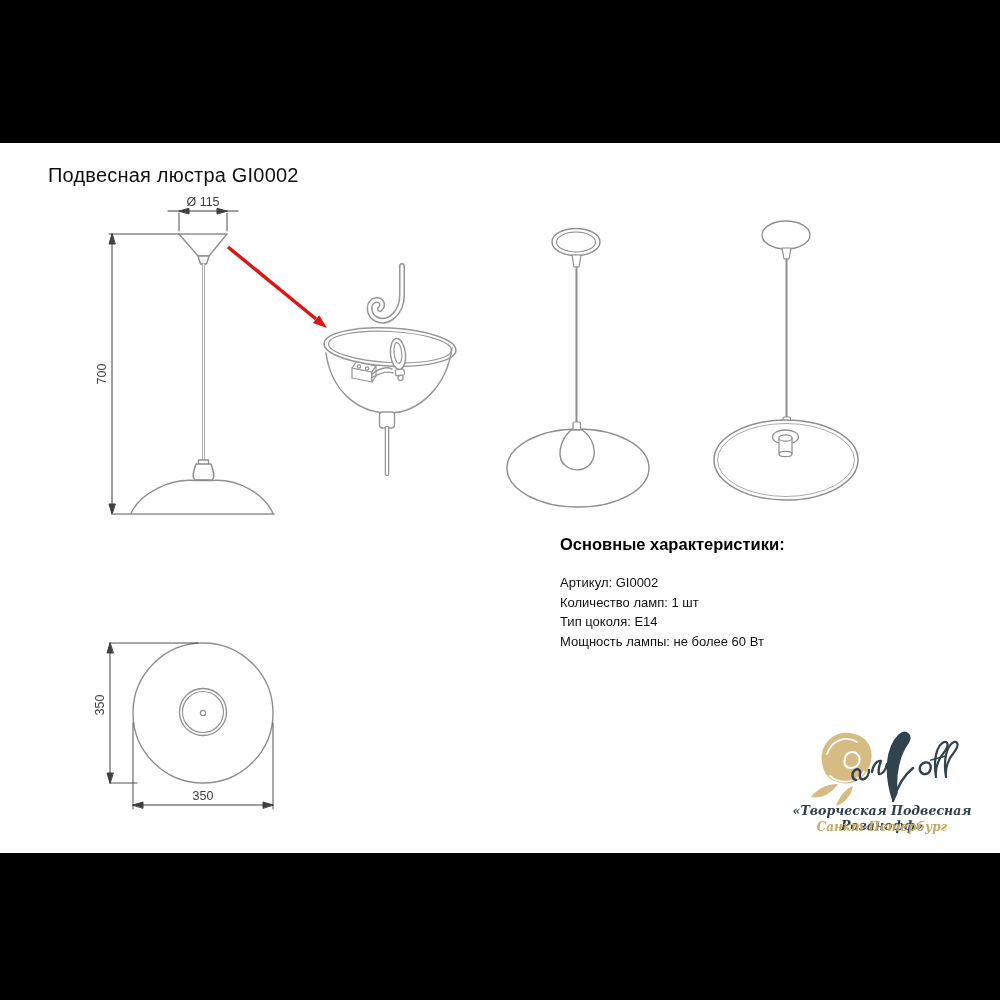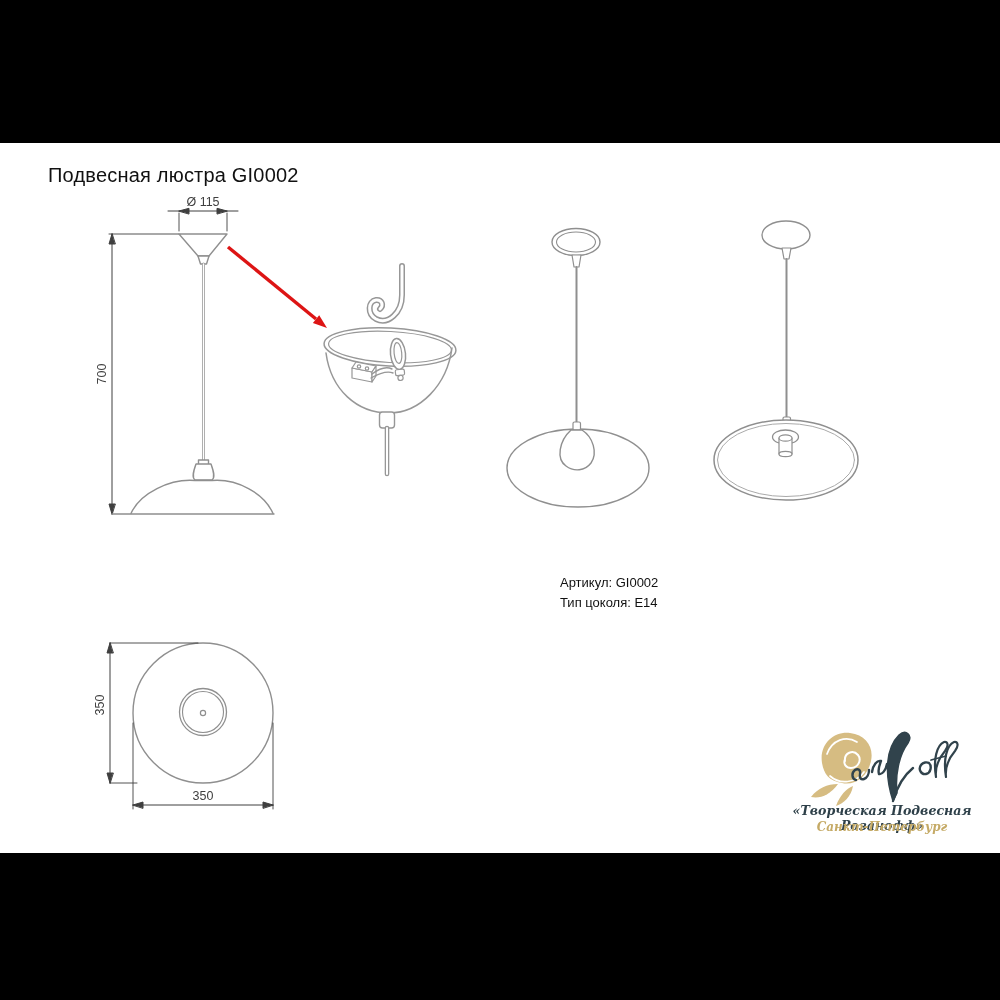--- a/index.html
+++ b/index.html
@@ -193,23 +193,26 @@
         <path d="M893,658 C884,630 886,605 899,592 C906,586 913,592 908,600 C899,612 895,632 897,650 Z" fill="#31434c" stroke-width="1.5"></path>
         <path d="M893,658 C897,644 903,633 913,625"></path>
         <path d="M929,620 c3,3 2,10 -3,11 c-5,1 -8,-5 -5,-9 c2,-3 6,-3 8,-2"></path>
         <path d="M936,634 C933,616 937,602 944,599 C948,598 949,603 945,608 C939,615 935,625 936,634" stroke-width="2.2"></path>
         <path d="M931,617 L946,613" stroke-width="1.8"></path>
         <path d="M946,634 C943,616 947,602 954,599 C958,598 959,603 955,608 C949,615 945,625 946,634" stroke-width="2.2"></path>
       </g>
     </g>
   </svg>
 
+  <div class="char-heading">Основные характеристики:</div>
   <div class="char-list">
     <div>Артикул: GI0002</div>
+    <div>Количество ламп: 1 шт</div>
     <div>Тип цоколя: E14</div>
+    <div>Мощность лампы: не более 60 Вт</div>
   </div>
 
   <div class="logo-line1">«Творческая Подвесная Розанофф»</div>
   <div class="logo-line2">Санкт-Петербург</div>
 
 </div>
 
 <div class="letterbox" id="letterbox-bottom"></div>
 
 </body></html>

